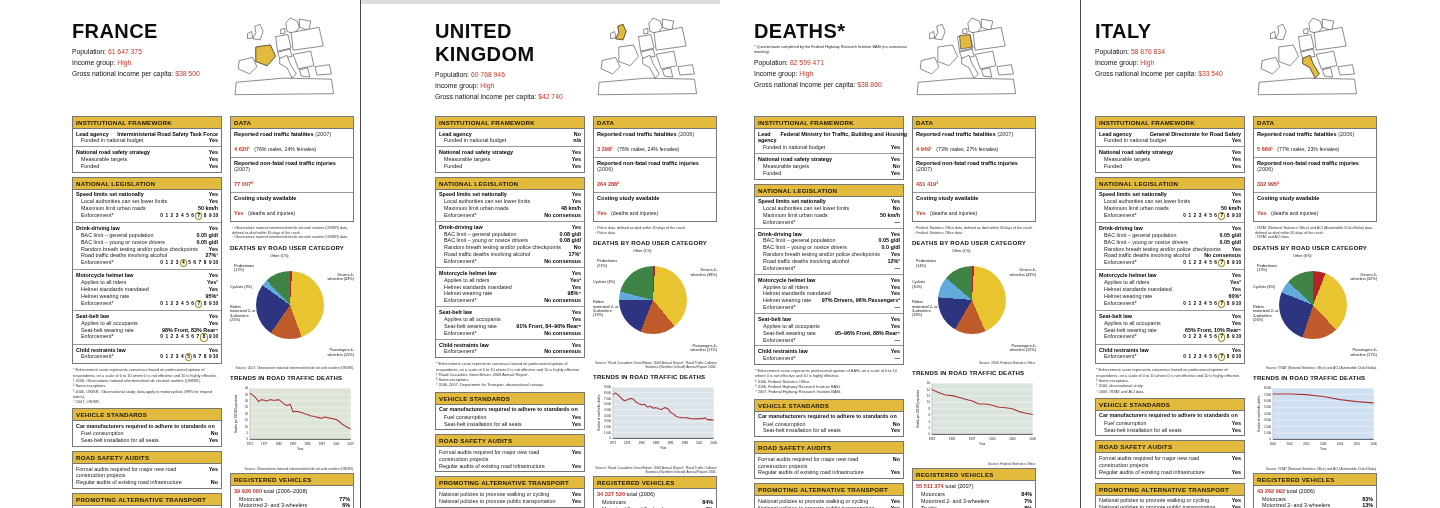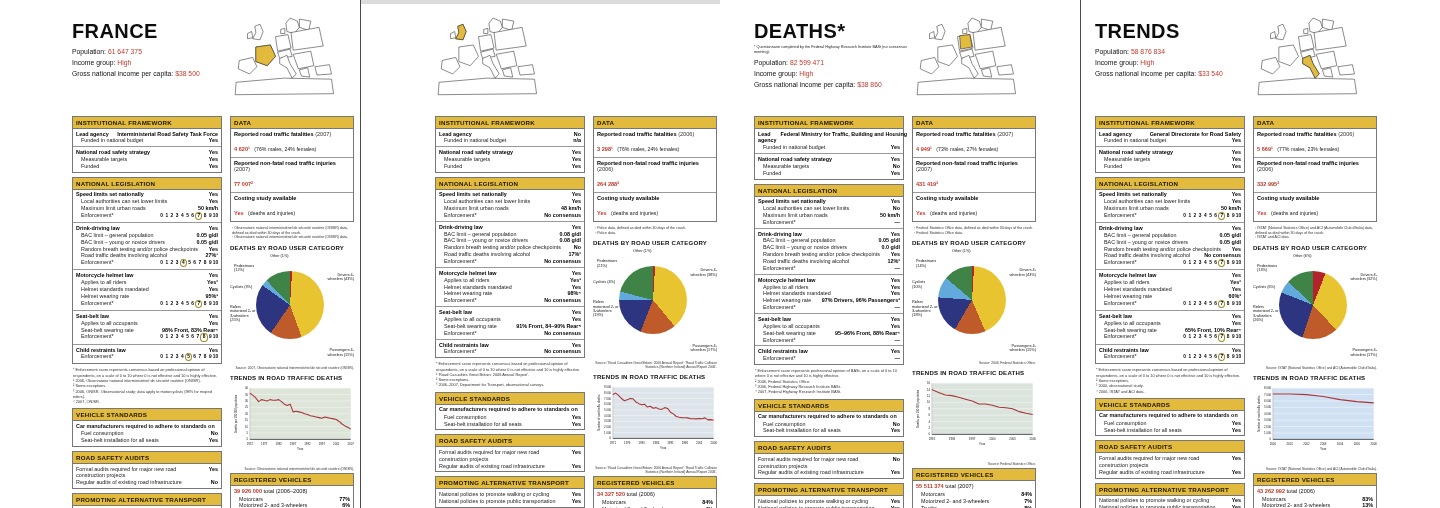--- a/index.html
+++ b/index.html
@@ -351,20 +351,27 @@
           </div>
 
         </div>
       </div>
     </div>
   </section>
 
   <section class="panel">
     <div class="content">
       <div class="head">
+        <div class="headL">
+          <h1 class="title">UNITED KINGDOM</h1>
+
+          <div class="meta"><span class="ml">Population:</span> <span class="mv">60 768 946</span></div>
+          <div class="meta"><span class="ml">Income group:</span> <span class="mv">High</span></div>
+          <div class="meta"><span class="ml">Gross national income per capita:</span> <span class="mv">$42 740</span></div>
+        </div>
         <div class="map">
           <svg class="mapsvg" viewBox="0 0 110 85">
             <path d="M56,2 L63,5 L65,11 L60,17 L53,15 L52,7 Z"></path>
             <path d="M65,3 L76,5 L74,14 L65,11 Z"></path>
             <path d="M22,10 L27,8 L30,15 L27,23 L20,22 L23,16 Z"></path>
             <path d="M15,17 L19,15 L20,21 L15,22 Z"></path>
             <path d="M47,13 L51,12 L51,17 L47,17 Z"></path>
             <path d="M7,43 L20,40 L24,49 L17,56 L6,51 Z"></path>
             <path d="M23,30 L37,28 L42,39 L34,48 L23,44 Z"></path>
             <path d="M42,20 L54,18 L57,31 L44,34 Z"></path>
@@ -919,21 +926,21 @@
 
         </div>
       </div>
     </div>
   </section>
 
   <section class="panel">
     <div class="content">
       <div class="head">
         <div class="headL">
-          <h1 class="title">TRENDS</h1>
+          <h1 class="title">ITALY</h1>
 
           <div class="meta"><span class="ml">Population:</span> <span class="mv">58 876 834</span></div>
           <div class="meta"><span class="ml">Income group:</span> <span class="mv">High</span></div>
           <div class="meta"><span class="ml">Gross national income per capita:</span> <span class="mv">$33 540</span></div>
         </div>
         <div class="map">
           <svg class="mapsvg" viewBox="0 0 110 85">
             <path d="M56,2 L63,5 L65,11 L60,17 L53,15 L52,7 Z"></path>
             <path d="M65,3 L76,5 L74,14 L65,11 Z"></path>
             <path d="M22,10 L27,8 L30,15 L27,23 L20,22 L23,16 Z"></path>

